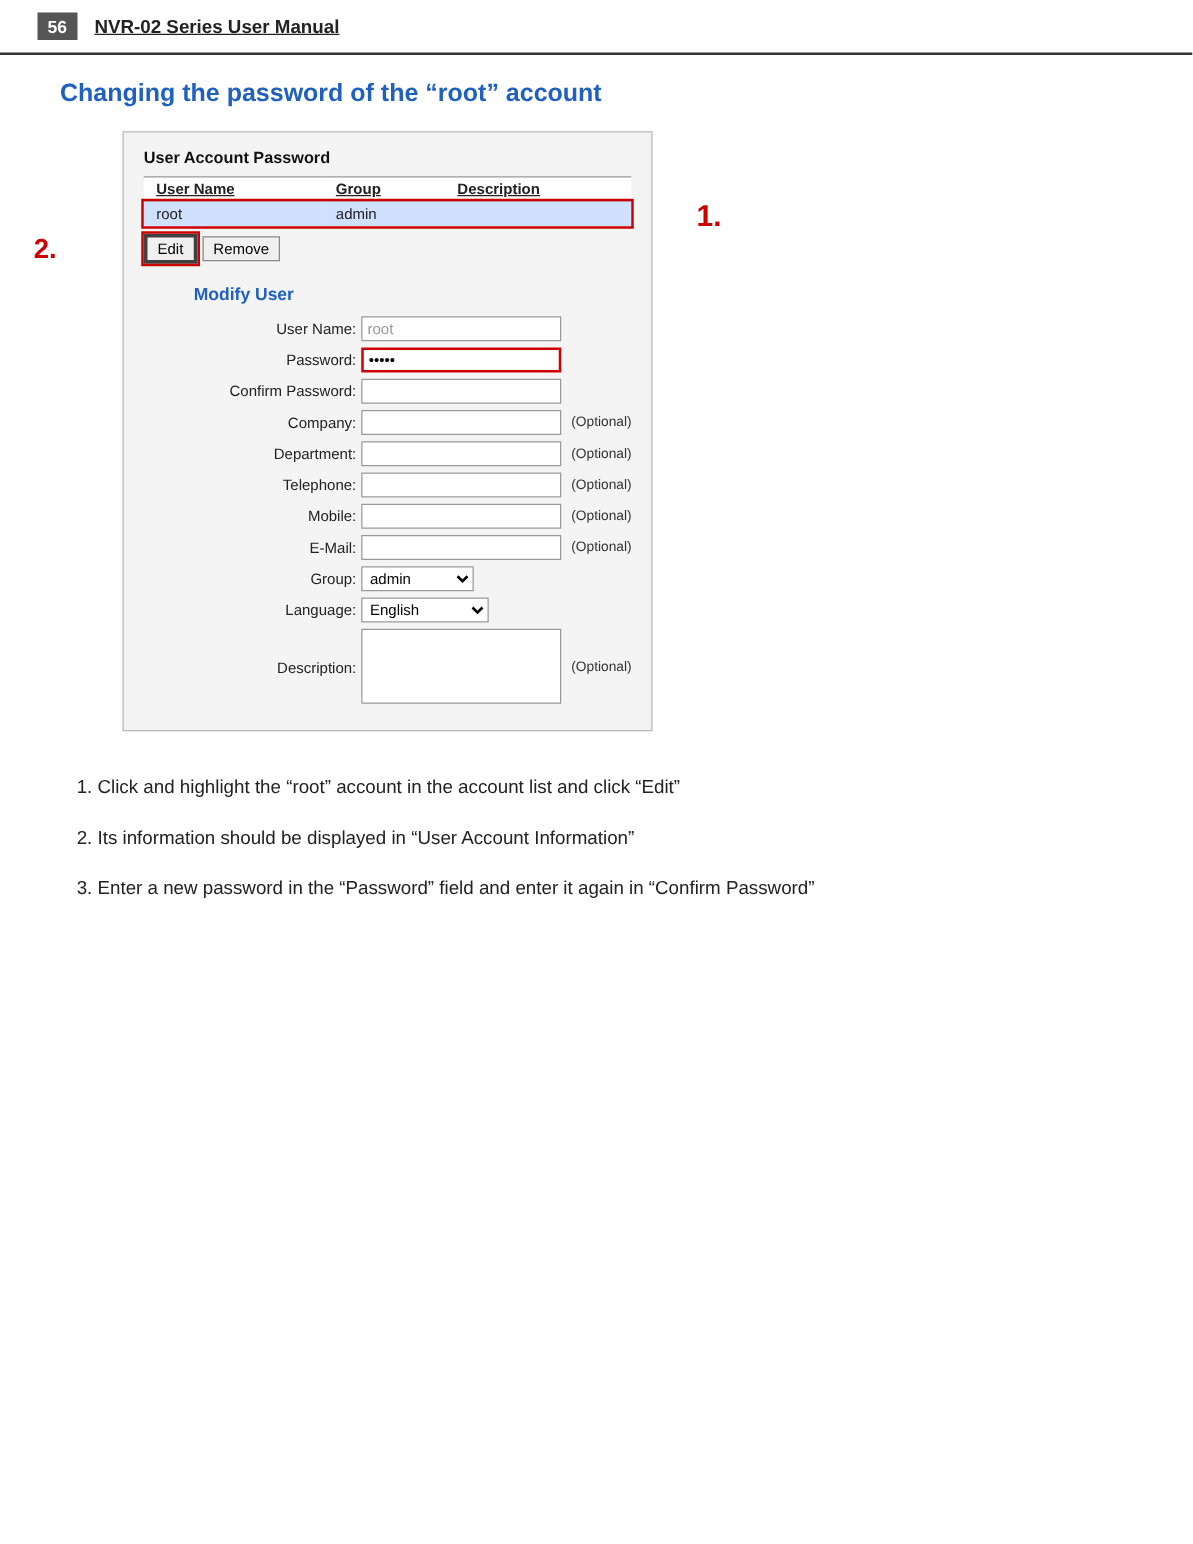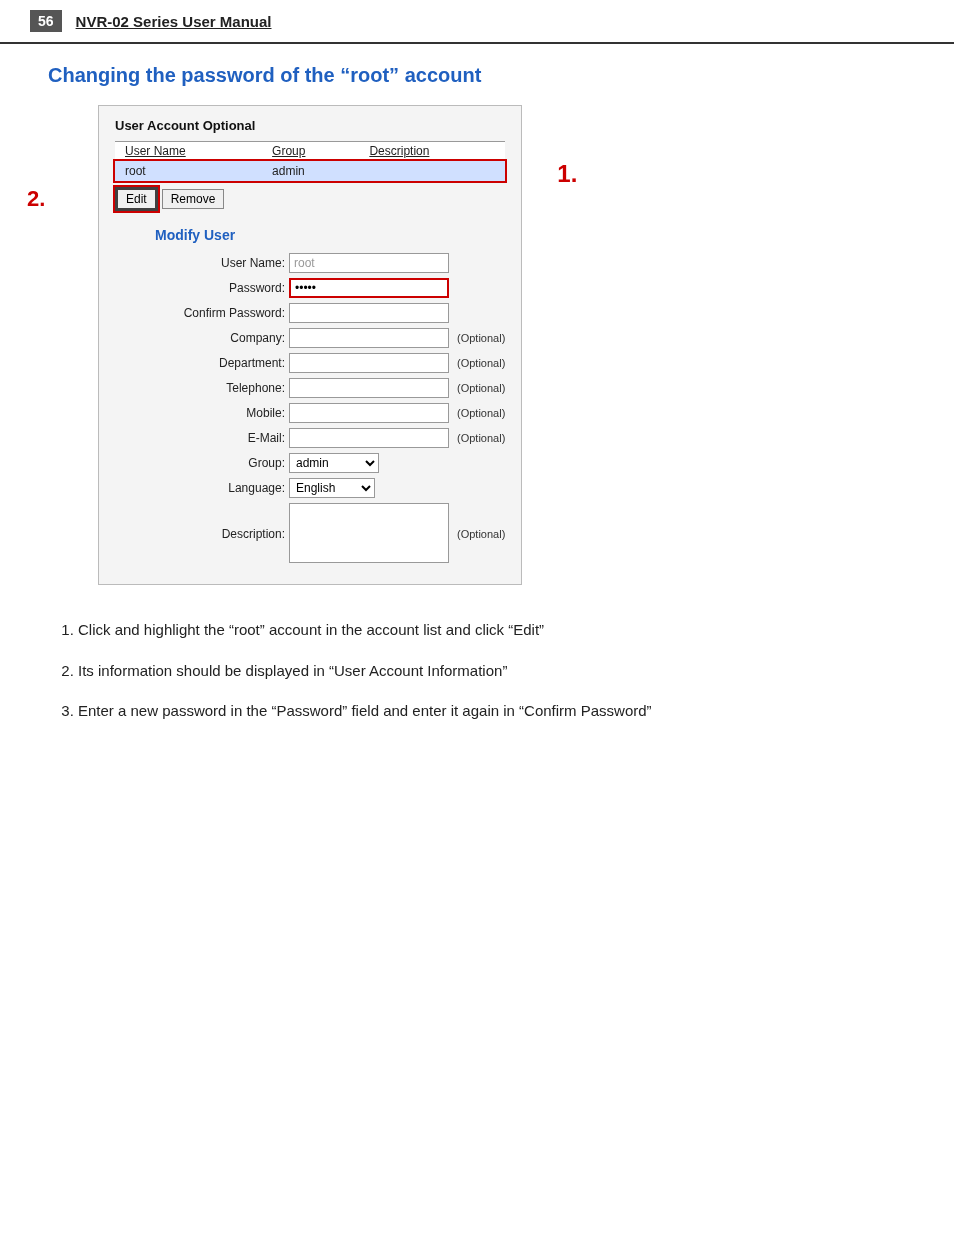--- a/index.html
+++ b/index.html
@@ -64,21 +64,21 @@
       color: #111;
     }
 
     
     .account-table {
       border-collapse: collapse;
       width: 100%;
       margin-bottom: 6px;
     }
     .account-table th {
-      font-weight: normal;
+      font-weight: bold;
       font-size: 12px;
       text-decoration: underline;
       padding: 2px 10px;
       text-align: left;
       background: #fff;
       border-top: 1px solid #999;
       border-bottom: 1px solid #999;
     }
     .account-table td {
       font-size: 12px;
@@ -207,21 +207,21 @@
 </div>
 
 <div class="content-area">
 
   <div class="section-title">Changing the password of the “root” account</div>
 
   
   <div style="position:relative; display:inline-block; margin-left: 20px;">
     <div class="ui-screenshot">
 
-      <div class="ui-box-title">User Account Optional</div>
+      <div class="ui-box-title">User Account Password</div>
 
       
       <table class="account-table">
         <thead>
           <tr>
             <th>User Name</th>
             <th>Group</th>
             <th>Description</th>
           </tr>
         </thead>
@@ -292,21 +292,21 @@
 
         <div class="form-row">
           <span class="form-label">Group:</span>
           <select class="form-select">
             <option>admin</option>
           </select>
         </div>
 
         <div class="form-row">
           <span class="form-label">Language:</span>
-          <select class="form-select" style="width:86px;">
+          <select class="form-select" style="width:102px;">
             <option>English</option>
           </select>
         </div>
 
         <div class="form-row" style="align-items:center;">
           <span class="form-label" style="padding-top:2px;">Description:</span>
           <textarea class="form-textarea" style=""></textarea>
           <span class="form-optional" style="padding-top:2px;">(Optional)</span>
         </div>
       </div>

